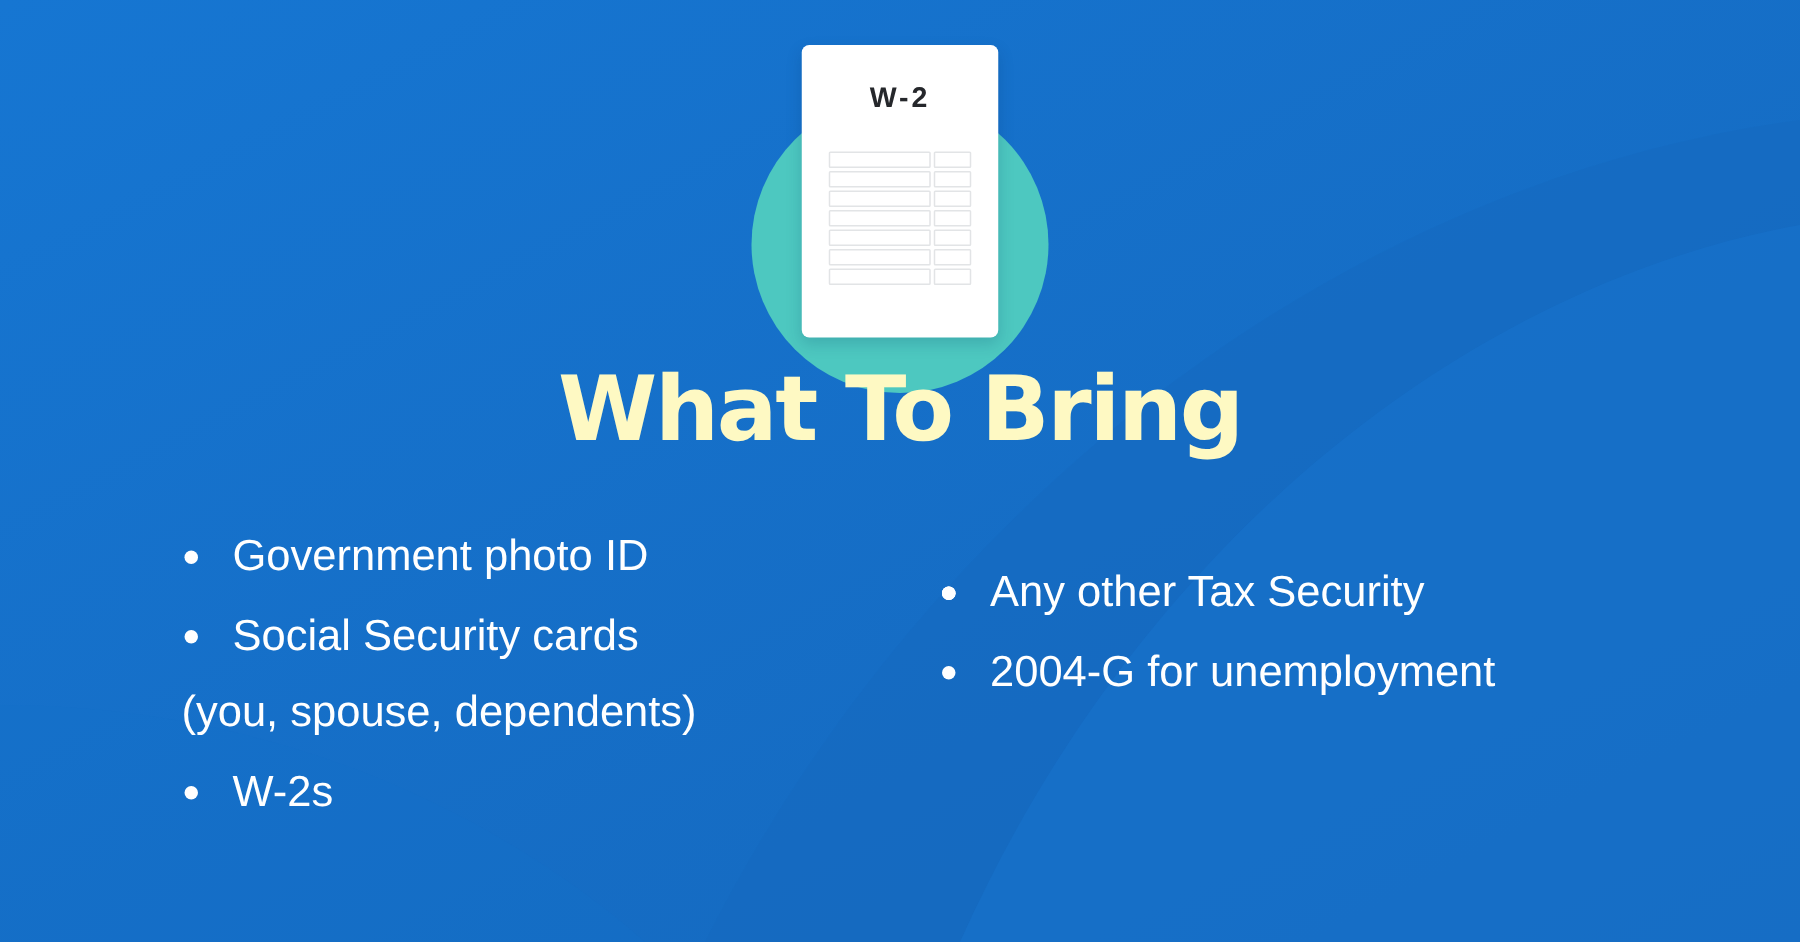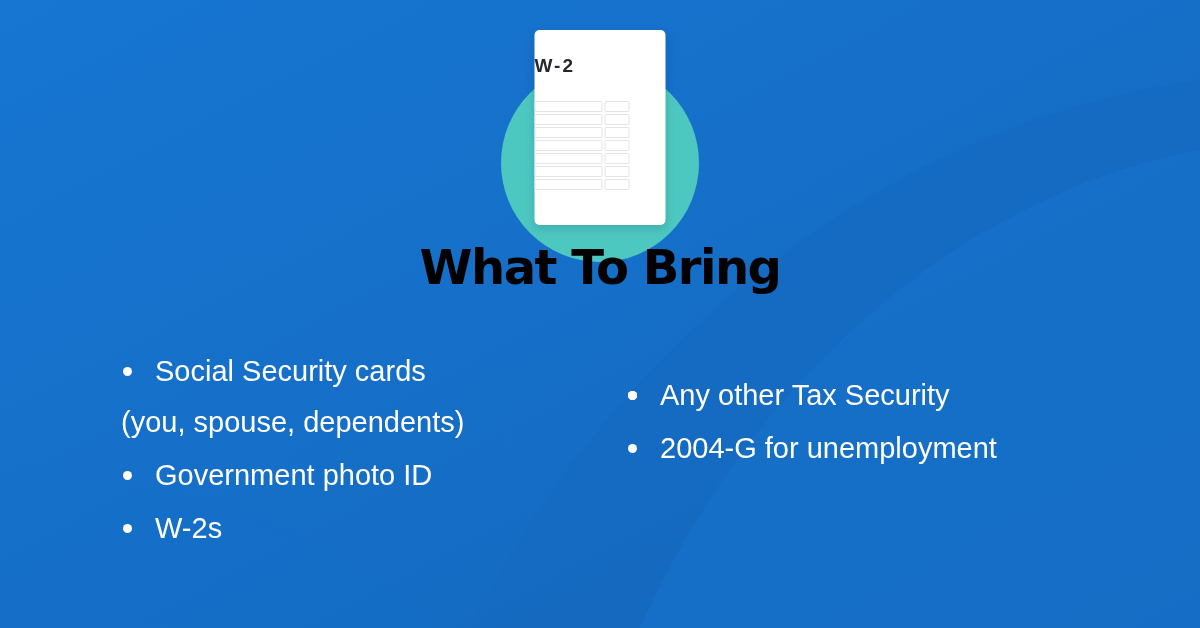--- a/index.html
+++ b/index.html
@@ -36,21 +36,21 @@
   #doc-card {
     position:absolute;
     left:50%; top:4px;
     transform:translateX(-50%);
     width:131px; height:195px;
     background:#ffffff;
     border-radius:5px;
     box-shadow:0 4px 10px rgba(8,50,95,0.18);
     display:flex;
     flex-direction:column;
-    align-items:flex-start;
+    align-items:center;
   }
   #doc-title {
     margin-top:26px;
     font-size:19px;
     font-weight:bold;
     letter-spacing:2px;
     color:#25272b;
     line-height:1;
   }
   #doc-table {
@@ -72,22 +72,22 @@
   }
   .doc-cell.wide { flex:2.85; }
   .doc-cell.narrow { flex:1; }
 
   
   #page-title {
     position:absolute;
     left:0; right:0;
     top:243px;
     text-align:center;
-    color:#000000;
-    font-size:48px;
+    color:#fef9c3;
+    font-size:60px;
     font-weight:900;
     letter-spacing:-1.5px;
     line-height:1;
     font-family:"DejaVu Sans", sans-serif;
   }
 
   
   #lists {
     position:absolute;
     left:0; right:0;
@@ -180,29 +180,29 @@
   </div>
 
   <h1 id="page-title">What To Bring</h1>
 
   <div id="lists">
 
     <div class="column" id="col-left">
       <ul class="list">
         <li class="list-item">
           <span class="bullet"></span>
+          <span>Government photo ID</span>
+        </li>
+        <li class="list-item">
+          <span class="bullet"></span>
           <span>Social Security cards</span>
           <span class="sub">(you, spouse, dependents)</span>
         </li>
         <li class="list-item">
           <span class="bullet"></span>
-          <span>Government photo ID</span>
-        </li>
-        <li class="list-item">
-          <span class="bullet"></span>
           <span>W-2s</span>
         </li>
       </ul>
     </div>
 
     <div class="column" id="col-right">
       <ul class="list">
         <li class="list-item">
           <span class="bullet"></span>
         </li>

